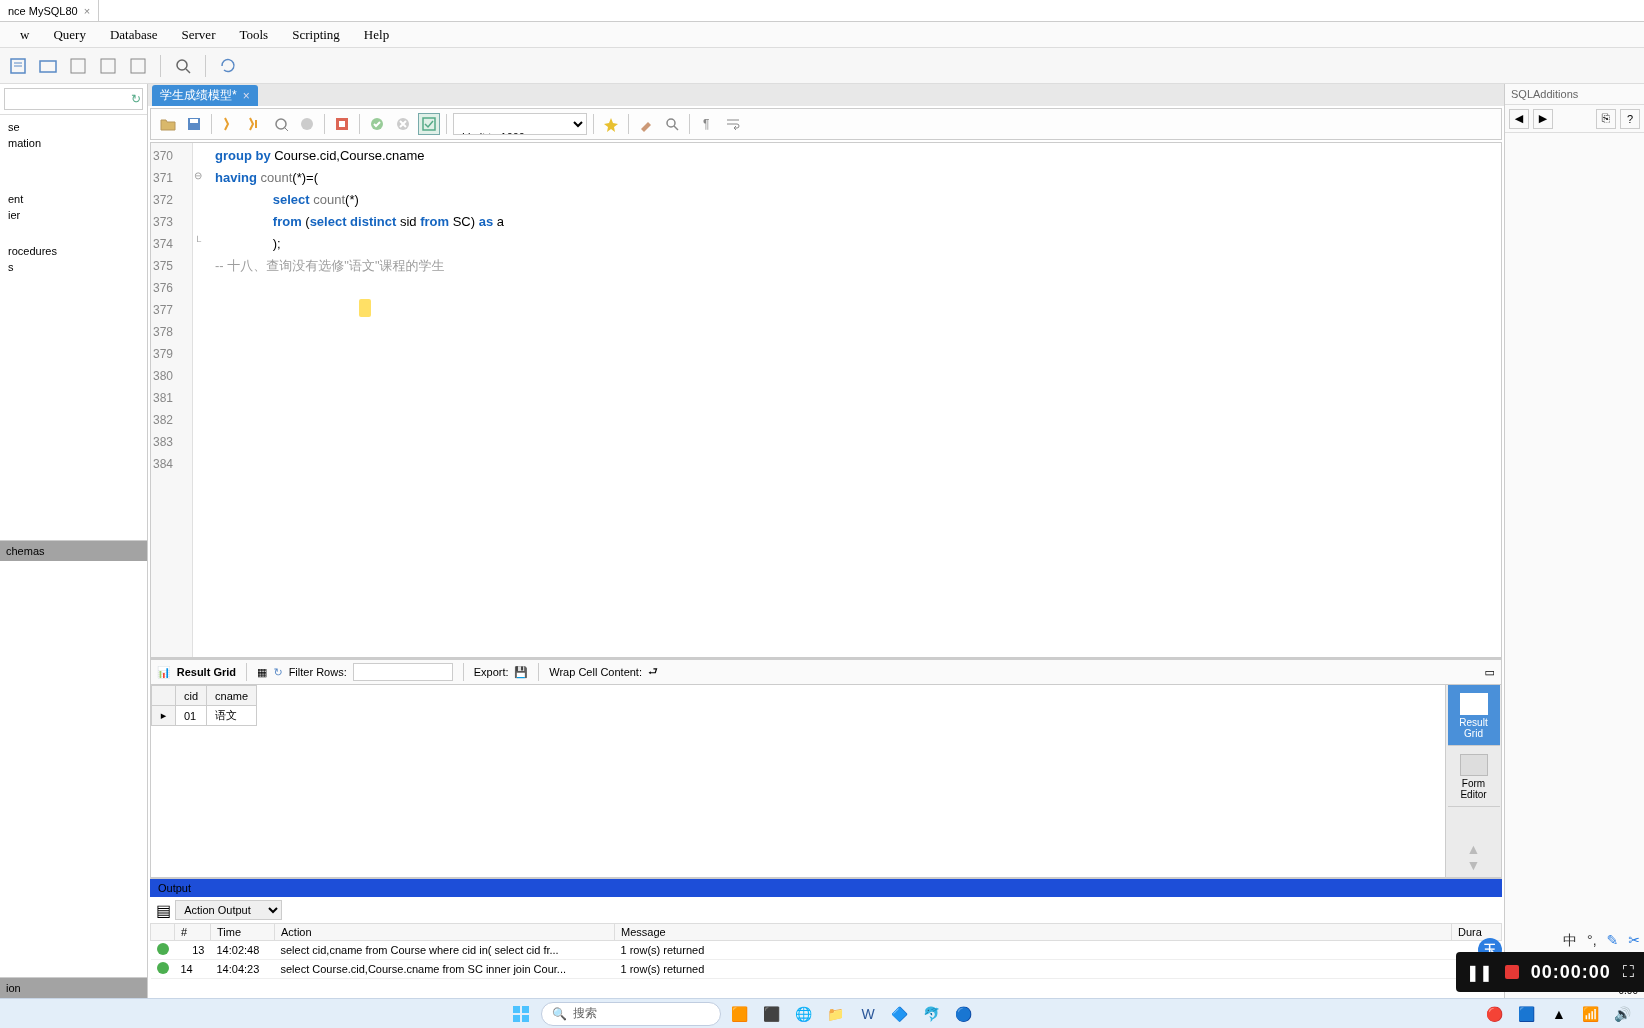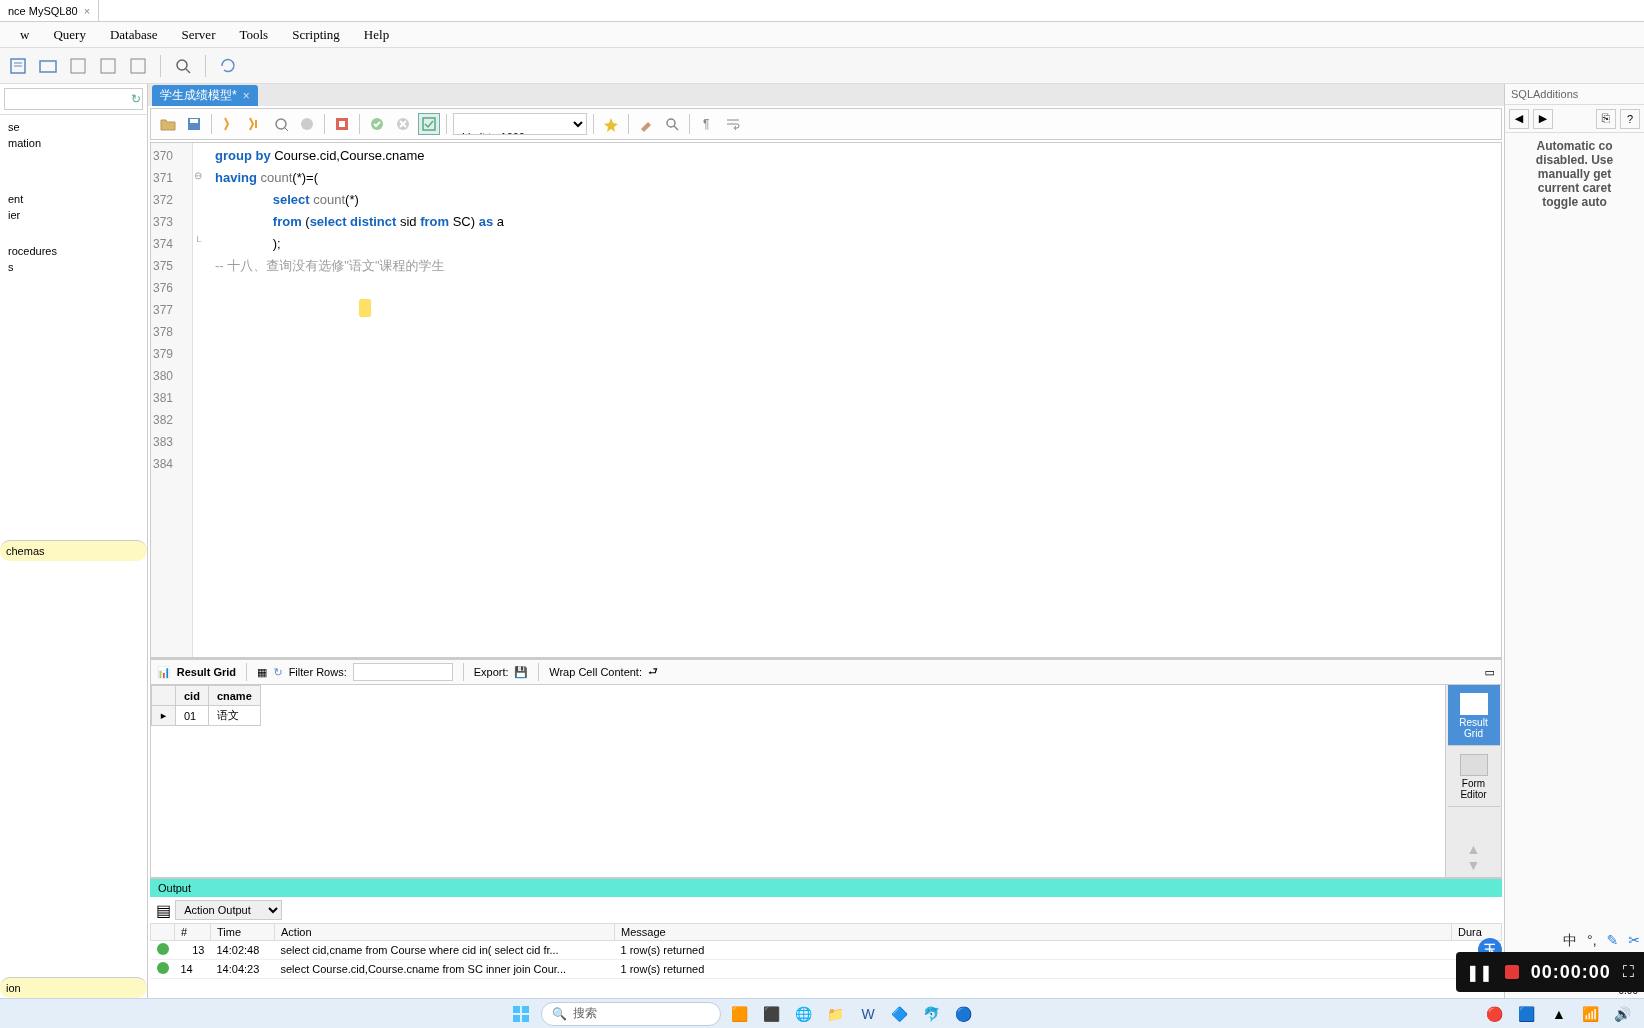--- a/index.html
+++ b/index.html
@@ -22,21 +22,21 @@
 
 .main { display: flex; height: calc(100% - 22px - 26px - 36px - 30px); }
 
 
 .sidebar { width: 148px; background: #fff; border-right: 1px solid #ccc; display:flex; flex-direction:column; position: relative; overflow:hidden;}
 .sidebar .filter { padding: 4px; border-bottom:1px solid #ddd; position:relative;}
 .sidebar .filter input { width: 100%; height: 22px; border:1px solid #ccc; padding:0 4px; font-size:11px;}
 .sidebar .refresh { position:absolute; right:6px; top:8px; font-size:12px; color:#5a8;}
 .sidebar .tree { flex:1; font-size:11px; padding:4px; }
 .sidebar .tree .node { padding:2px 0 2px 4px; white-space:nowrap; }
-.sidebar .bottom-tab { border-top:1px solid #ccc; padding:4px 6px; font-size:11px; background:#fef9c3;border-radius:10px;}
+.sidebar .bottom-tab { border-top:1px solid #ccc; padding:4px 6px; font-size:11px; background:#a3a3a3;}
 
 
 .center { flex: 1; display: flex; flex-direction: column; background:#fff; }
 
 
 .editor-tabs { height: 22px; background:#e8e8e8; display:flex; align-items:flex-end; padding-left:4px;}
 .editor-tabs .etab { background:#3d8ed8; color:#fff; font-size:12px; padding:2px 8px; border-radius:3px 3px 0 0; display:flex; align-items:center;}
 .editor-tabs .etab .ex { margin-left:6px; color:#dde; cursor:pointer;}
 
 
@@ -61,37 +61,37 @@
 
 
 .result-wrap { height: 220px; border-top:1px solid #ccc; display:flex; flex-direction:column; margin:0 2px;}
 .result-bar { height:26px; border:1px solid #ccc; display:flex; align-items:center; padding:0 6px; font-size:11px; background:#fafafa; gap:6px;}
 .result-bar .sep { width:1px; height:18px; background:#ccc; margin:0 4px;}
 .result-bar input { width:100px; height:18px; border:1px solid #ccc; font-size:11px; padding:0 4px;}
 .result-body { flex:1; display:flex; border:1px solid #ccc; border-top:none;}
 .grid { flex:1; background:#fff; font-size:11px;}
 .grid table { border-collapse:collapse;}
 .grid th, .grid td { border:1px solid #ccc; padding:2px 8px; text-align:left; height:20px;}
-.grid th { background:#f3f3f3; font-weight:bold;}
+.grid th { background:#f3f3f3; font-weight:normal;}
 .grid .rowhead { width:24px; background:#f3f3f3; text-align:center;}
 .side-tabs { width:56px; background:#ebebeb; border-left:1px solid #ccc; display:flex; flex-direction:column; align-items:center;}
 .side-tabs .stab { width:52px; padding:6px 2px; text-align:center; font-size:10px; border-bottom:1px solid #ccc; cursor:pointer;}
 .side-tabs .stab.active { background:#4a90d9; color:#fff;}
 .side-tabs .sicon { width:28px; height:22px; margin:2px auto; background:#6aa; border:1px solid #599;}
 .side-tabs .stab.active .sicon { background:#fff; border-color:#fff;}
 
 
 .result-tabs { height:22px; display:flex; align-items:center; padding:0 8px; font-size:11px; border-top:1px solid #ddd;}
 .result-tabs .rtab { padding:2px 8px;}
 .result-tabs .spacer { flex:1;}
 .result-tabs .readonly { color:#555;}
 
 
 .output { height:120px; border-top:1px solid #ccc; display:flex; flex-direction:column; margin:0 2px;}
-.output .otitle { font-size:11px; padding:3px 8px; background:#5eead4;}
+.output .otitle { font-size:11px; padding:3px 8px; background:#1d4ed8;}
 .output .osel { padding:3px 6px; display:flex; align-items:center; gap:4px;}
 .output .osel select { font-size:11px; border:1px solid #ccc; height:20px; padding:0 14px 0 4px;}
 .output table { width:100%; border-collapse:collapse; font-size:11px;}
 .output th { border:1px solid #ddd; padding:2px 6px; text-align:left; font-weight:normal; background:#f7f7f7;}
 .output td { border-bottom:1px solid #eee; padding:2px 6px; white-space:nowrap; overflow:hidden; text-overflow:ellipsis;}
 .output .status-ok { width:12px; height:12px; border-radius:50%; background:#4caf50; display:inline-block;}
 
 
 .right-panel { width:140px; border-left:1px solid #ccc; background:#fafafa; display:flex; flex-direction:column;}
 .right-panel .rtitle { font-size:11px; padding:4px 6px; border-bottom:1px solid #ddd; color:#666;}
@@ -447,27 +447,20 @@
 
   <div class="right-panel">
     <div class="rtitle">SQLAdditions</div>
     <div class="rbar">
       <span class="rbtn">◀</span>
       <span class="rbtn">▶</span>
       <span style="flex:1"></span>
       <span class="rbtn">⎘</span>
       <span class="rbtn">?</span>
     </div>
-    <div class="rtext">
-      <div>Automatic co</div>
-      <div>disabled. Use </div>
-      <div>manually get</div>
-      <div>current caret </div>
-      <div>toggle auto</div>
-    </div>
     <div style="flex:1"></div>
     <div style="border-top:1px solid #ddd; font-size:11px; padding:4px 6px; display:flex;">
       <span class="link">Context Help</span>
       <span class="link">Snippe</span>
     </div>
     <div style="text-align:right; font-size:10px; padding:2px 6px;">0.00</div>
   </div>
 </div>
 
 <div class="avatar-badge">玉</div>

